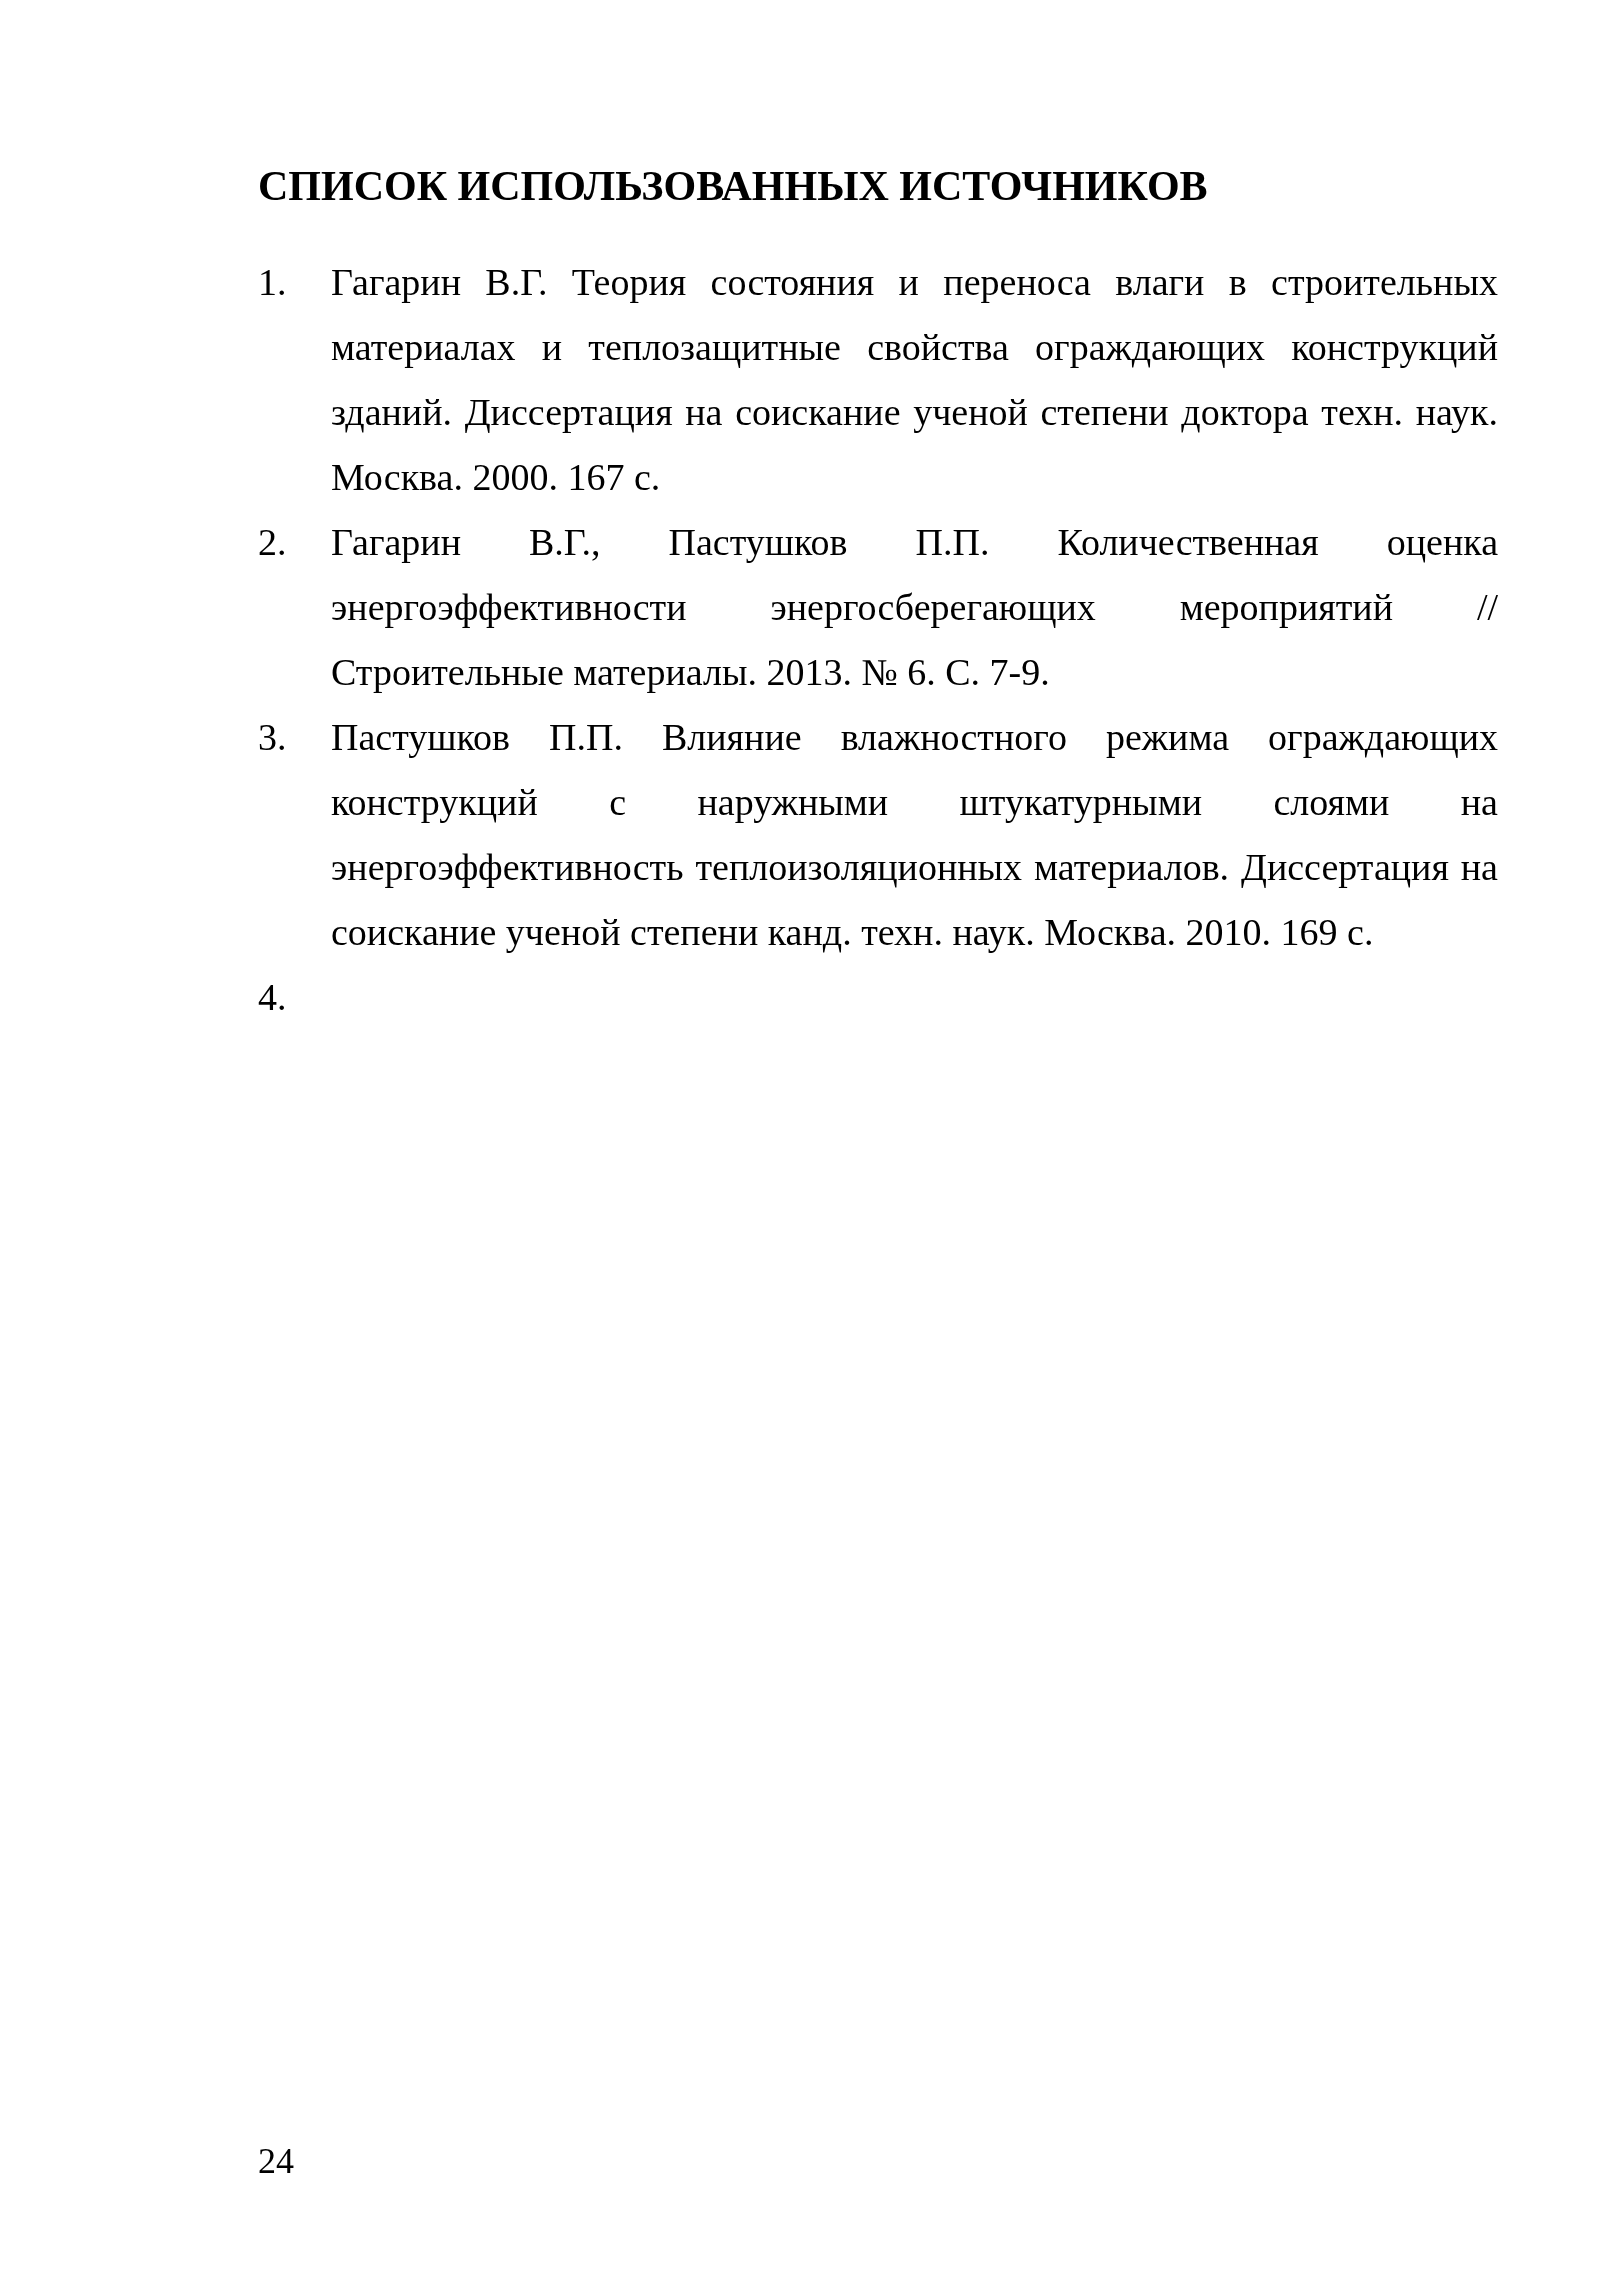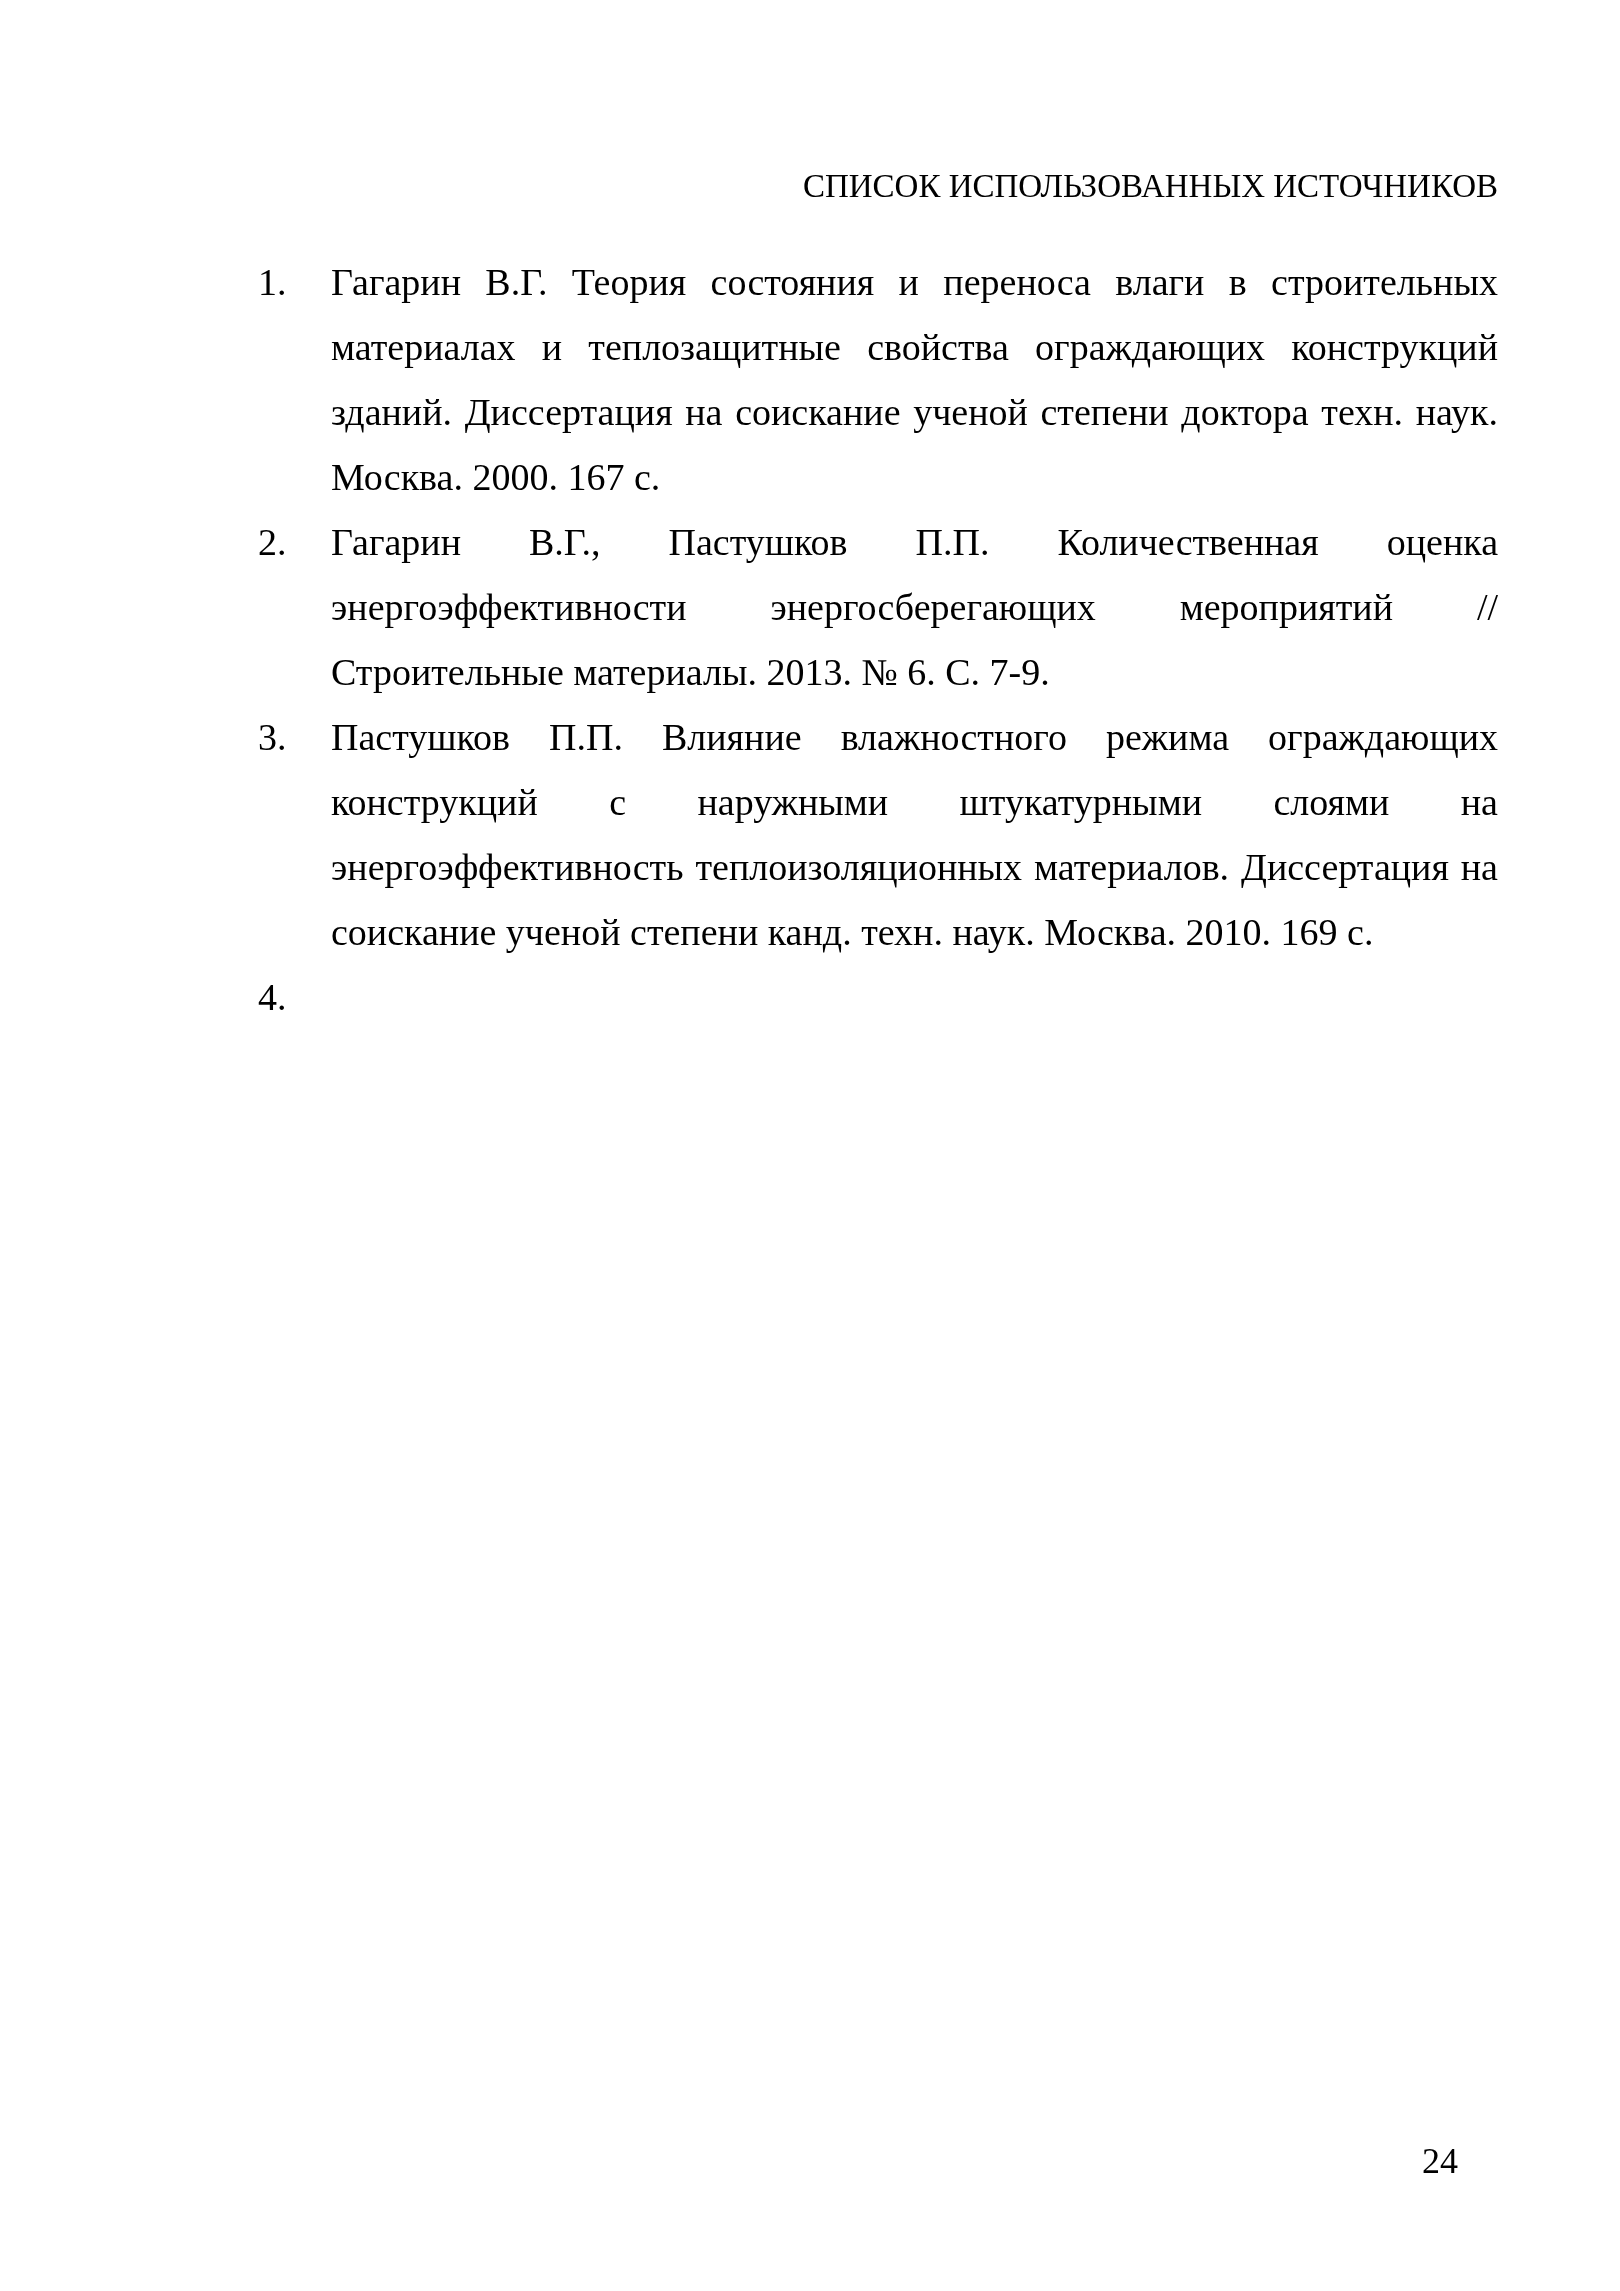--- a/index.html
+++ b/index.html
@@ -14,24 +14,24 @@
     background: #ffffff;
     color: #000000;
     font-family: "Liberation Serif", serif;
     overflow: hidden;
   }
   .heading {
     position: absolute;
     left: 258px;
     top: 154px;
     width: 1240px;
-    font-size: 33px;
+    font-size: 42px;
     line-height: 65px;
-    font-weight: normal;
-    text-align: right;
+    font-weight: bold;
+    text-align: left;
     white-space: nowrap;
   }
   .ref-list {
     position: absolute;
     left: 258px;
     top: 250px;
     width: 1240px;
     margin: 0;
     padding: 0;
     list-style: none;
@@ -48,21 +48,21 @@
     position: absolute;
     left: 0;
     top: 0;
     text-align: left;
   }
   .page-number {
     position: absolute;
     left: 258px;
     top: 2140px;
     width: 1200px;
-    text-align: right;
+    text-align: left;
     font-size: 36px;
     line-height: 43px;
   }
 </style>
 </head>
 <body>
 
 <div class="page">
 
   <div class="heading">СПИСОК ИСПОЛЬЗОВАННЫХ ИСТОЧНИКОВ</div>

